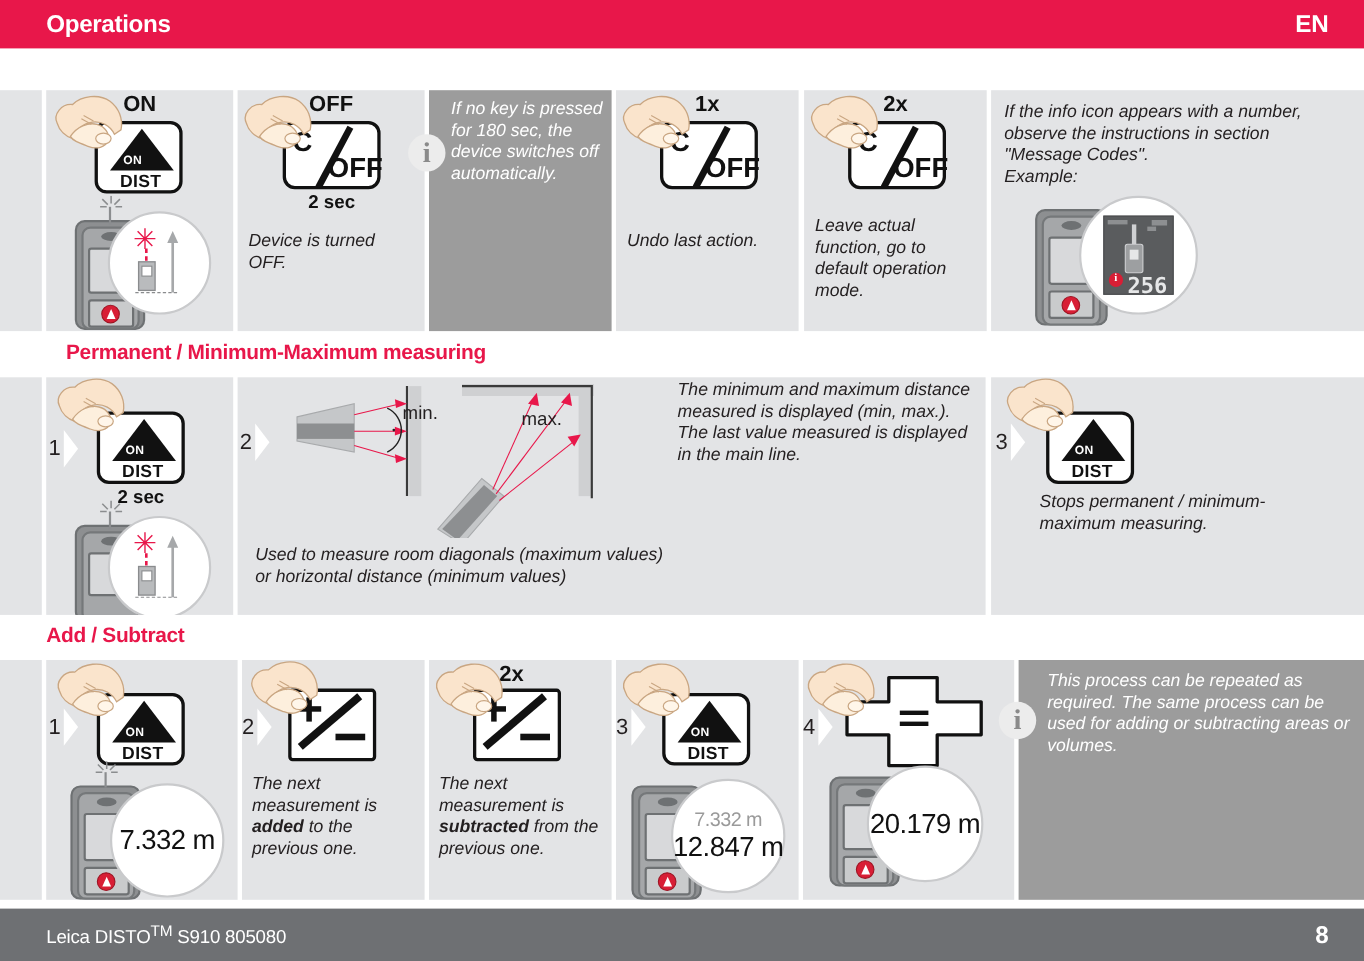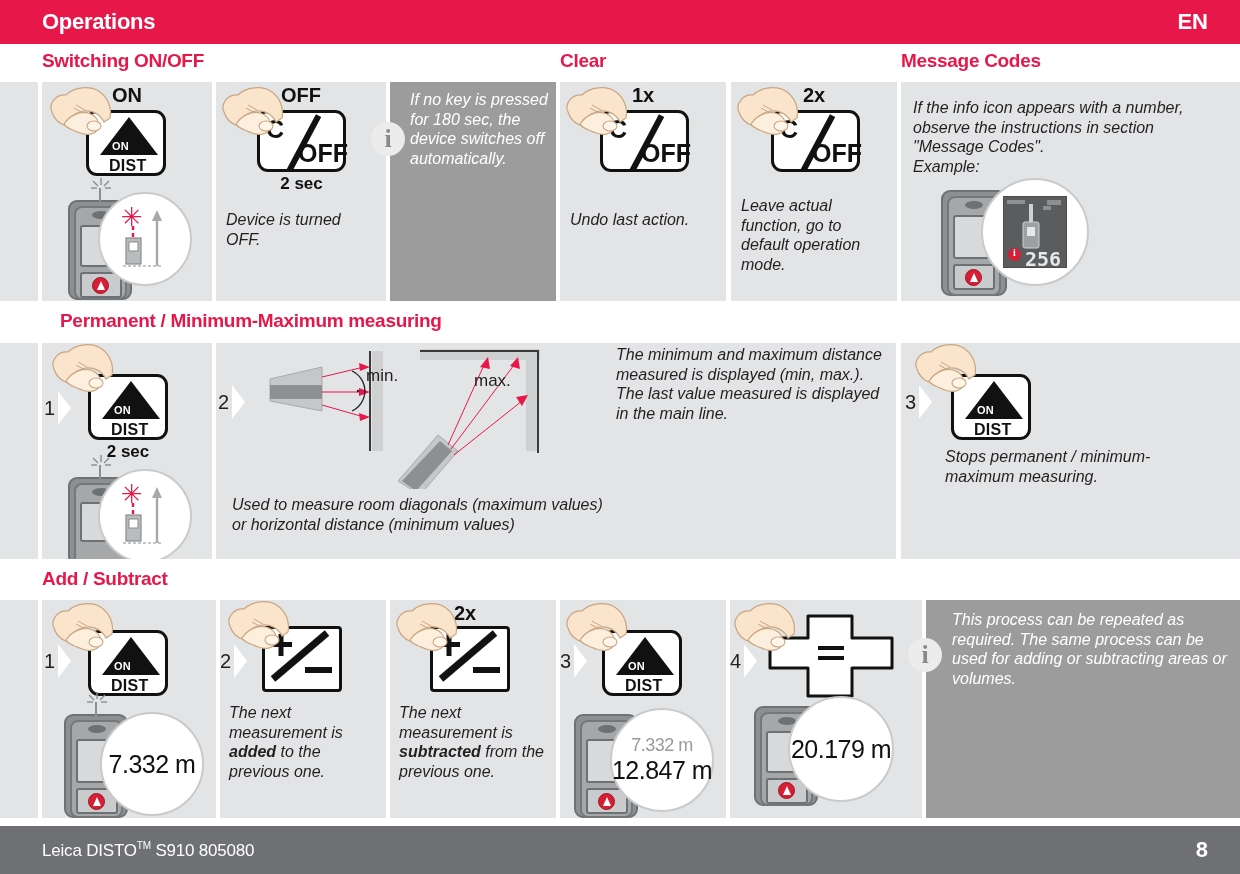--- a/index.html
+++ b/index.html
@@ -155,21 +155,21 @@
   .hand { position:absolute; z-index:3; }
   .laser-line { position:absolute; background:#E8174A; z-index:6; }
 
   
   .footer {
     position:absolute; left:0; top:826px; width:1240px; height:48px;
     background:#6E7073; display:flex; align-items:center;
     justify-content:space-between;
   }
   .footer-left { color:#fff; font-size:17px; padding-left:42px; letter-spacing:-0.2px; }
-  .footer-left sup { font-size:10px; vertical-align:super; }
+  .footer-left sup { font-size:14px; vertical-align:super; }
   .footer-right { color:#fff; font-size:22px; font-weight:bold; padding-right:32px; }
 
   
   .mini-screen {
     position:absolute; background:#5A5C5E; border:1px solid #4a4c4e;
   }
   .mini-code {
     position:absolute; color:#E6E7E8; font-size:20px; font-weight:bold;
     font-family:"DejaVu Sans Mono", monospace;
   }
@@ -185,25 +185,20 @@
 </head>
 <body>
 
 <div class="page">
 
   <div class="header">
     <div class="header-title">Operations</div>
     <div class="header-lang">EN</div>
   </div>
 
-  <div class="sec-title-row" style="top:50px;">
-    <div class="sec-title" style="left:42px;">Switching ON/OFF</div>
-    <div class="sec-title" style="left:560px;">Clear</div>
-    <div class="sec-title" style="left:901px;">Message Codes</div>
-  </div>
 
   <div class="panel" style="left:0px; top:82px; width:38px; height:219px;"></div>
 
   <div class="panel" style="left:42px; top:82px; width:170px; height:219px;">
 
     <div class="key-label-top" style="left:0; top:2px; width:170px;">ON</div>
 
     <svg class="hand" style="left:4px; top:0px;" width="78" height="62" viewBox="0 0 78 62">
       <path d="M6 30 C2 22 10 12 20 13 C28 5 44 3 54 10 C62 16 66 26 64 36 L58 40 C54 32 46 28 38 29 C30 30 22 36 20 44 C14 42 8 37 6 30 Z" fill="#FAE4CC" stroke="#c9a682" stroke-width="1.2"></path>
       <path d="M18 42 C24 33 34 29 42 31 C50 33 54 40 52 46 C50 52 42 54 34 51 C26 48 20 46 18 42 Z" fill="#FDEFDD" stroke="#c9a682" stroke-width="1.2"></path>
@@ -298,21 +293,21 @@
     </svg>
     <div class="keybox" style="left:40px; top:28px; width:89px; height:62px;">
       <div class="c-char" style="left:6px; top:2px;">C</div>
       <div class="slash" style="left:41px; top:-1px; width:6px; height:62px; transform:rotate(28deg);"></div>
       <div class="off-char" style="left:38px; top:26px;">OFF</div>
     </div>
     <div class="ptext" style="position:absolute; left:10px; top:114px; width:152px;">Leave actual function, go to default operation mode.</div>
   </div>
 
   <div class="panel" style="left:901px; top:82px; width:339px; height:219px;">
-    <div class="ptext" style="position:absolute; left:12px; top:10px; width:300px; white-space:pre-line;margin-top:6px;">If the info icon appears with a number, observe the instructions in section "Message Codes".
+    <div class="ptext" style="position:absolute; left:12px; top:10px; width:300px; white-space:pre-line;">If the info icon appears with a number, observe the instructions in section "Message Codes".
 Example:</div>
 
     <div class="device" style="left:40px; top:98px; width:170px; height:118px;">
       <div class="dev-body" style="left:0px; top:10px; width:66px; height:106px;"></div>
       <div class="dev-body2" style="left:6px; top:16px; width:54px; height:100px;"></div>
       <div class="dev-slot" style="left:24px; top:21px; width:18px; height:8px;"></div>
       <div class="dev-screen" style="left:12px; top:35px; width:42px; height:44px;"></div>
       <div class="dev-btnrow" style="left:12px; top:84px; width:42px; height:26px;"></div>
       <div class="dev-logo" style="left:24px; top:89px;"></div>
 

